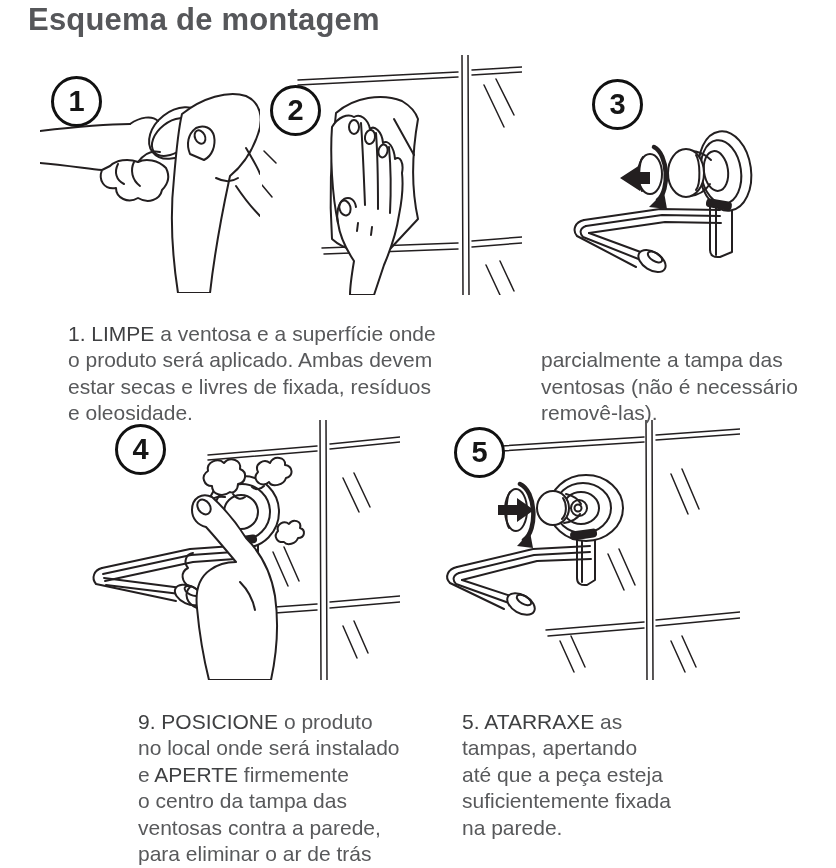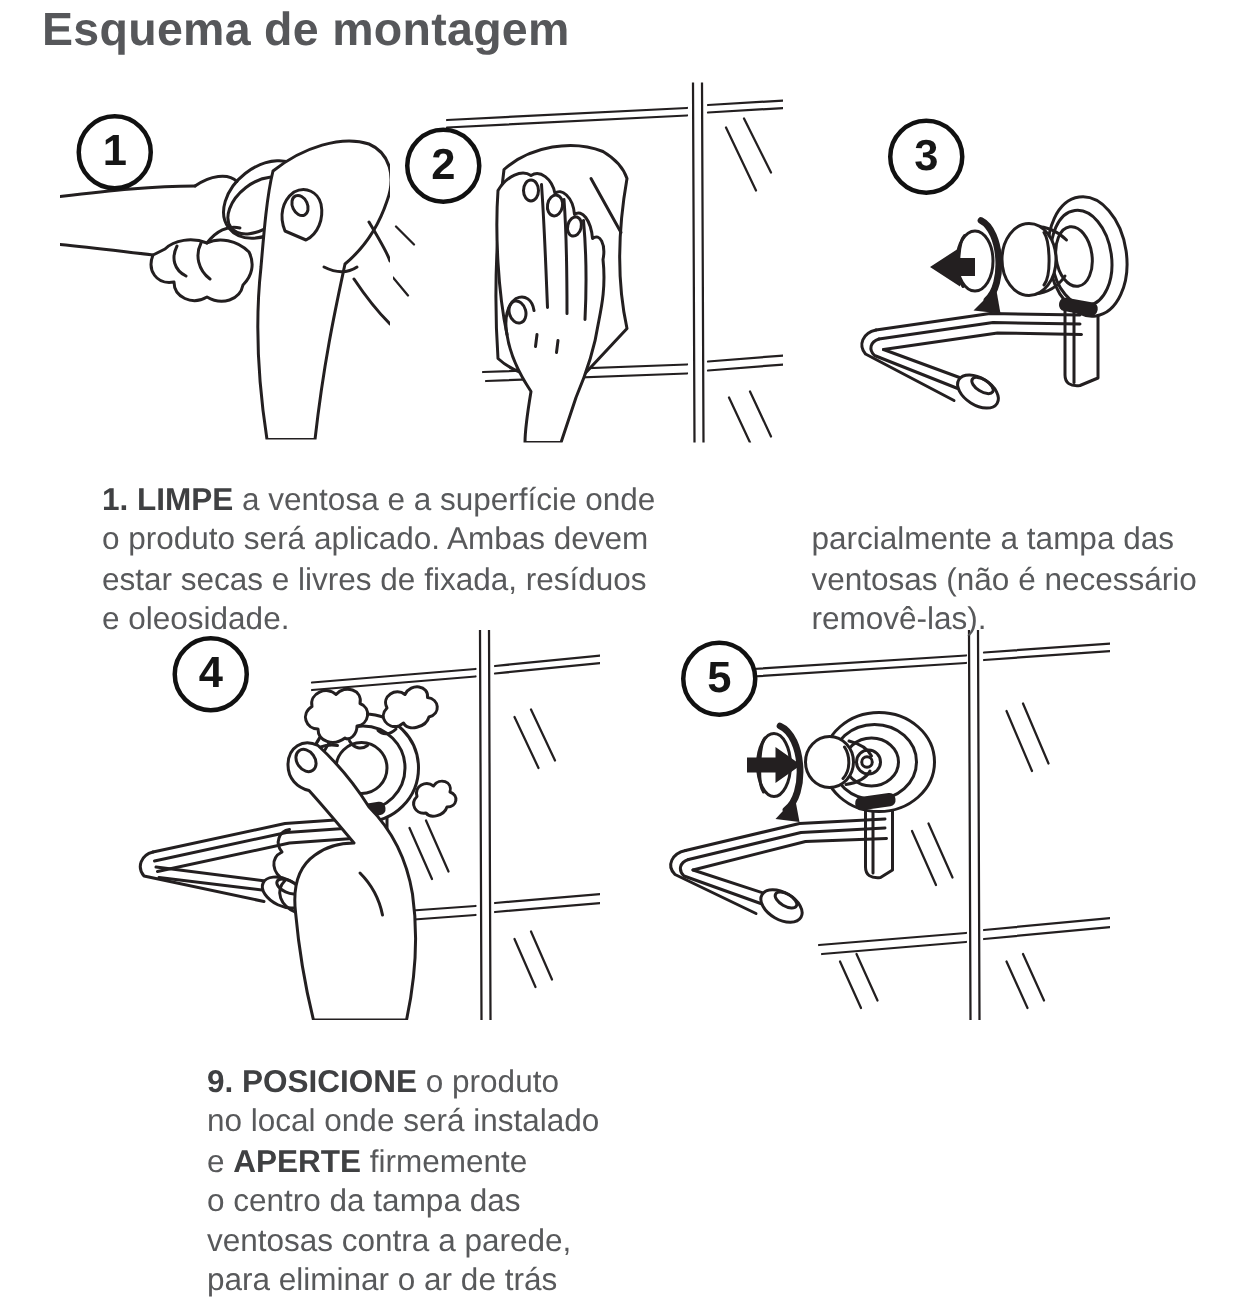--- a/index.html
+++ b/index.html
@@ -3,21 +3,21 @@
 <meta charset="utf-8">
 <style>
   html,body{margin:0;padding:0;background:#ffffff;}
   #page{position:relative;width:836px;height:868px;background:#fff;overflow:hidden;
         font-family:"Liberation Sans","DejaVu Sans",sans-serif;padding-left:16px;}
   .title{position:absolute;left:28px;top:2px;font-size:31px;font-weight:700;color:#56575a;letter-spacing:.2px;}
   .badge{position:absolute;width:45px;height:45px;border:3.5px solid #111;border-radius:50%;
          background:#fff;display:flex;align-items:center;justify-content:center;
          font-size:29px;font-weight:700;color:#161616;z-index:5;}
   .caption{position:absolute;font-size:21px;line-height:26.5px;color:#58595b;white-space:pre-line;}
-  .caption .b{font-weight:700;color:#3f4042;}
+  .caption .b{font-weight:400;color:#3f4042;}
   .ill{position:absolute;}
   svg .ln{fill:none;stroke:#231f20;stroke-width:2;stroke-linecap:round;stroke-linejoin:round;}
   svg .tile{fill:none;stroke:#231f20;stroke-width:1.5;stroke-linecap:round;}
   svg .wh{fill:#ffffff;stroke:#231f20;stroke-width:2;stroke-linecap:round;stroke-linejoin:round;}
   svg .fl{fill:#231f20;stroke:none;}
   svg .arr{fill:none;stroke:#231f20;stroke-width:4.5;stroke-linecap:round;}
 </style>
 </head>
 <body>
 
@@ -235,14 +235,21 @@
   <div class="caption" style="left:138px;top:682px;width:335px">
     <span class="b">9. POSICIONE</span><span> o produto
 no local onde será instalado
 e </span><span class="b">APERTE</span><span> firmemente
 o centro da tampa das
 ventosas contra a parede,
 para eliminar o ar de trás
 das ventosas.</span>
   </div>
 
+  <div class="caption" style="left:462px;top:682px;width:335px">
+    <span class="b">5. ATARRAXE</span><span> as
+tampas, apertando
+até que a peça esteja
+suficientemente fixada
+na parede.</span>
+  </div>
 
 </div>
 
 </body></html>

